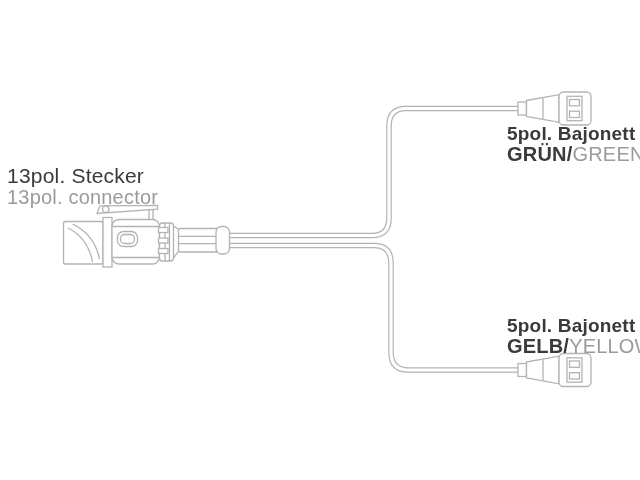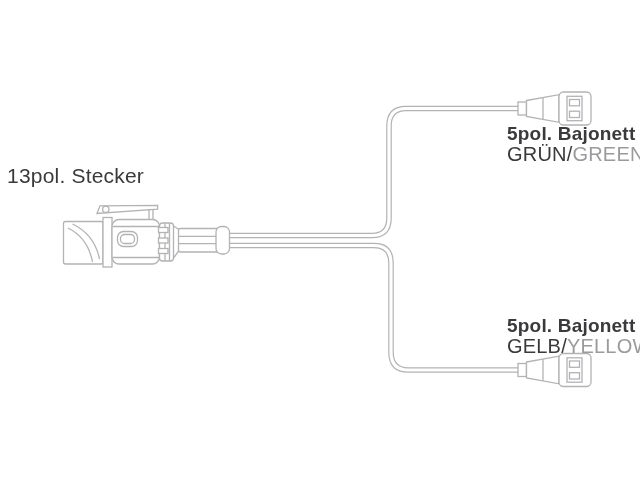--- a/index.html
+++ b/index.html
@@ -19,21 +19,21 @@
   svg{position:absolute;left:0;top:0;}
   .ln{stroke:var(--line);stroke-width:1.3;fill:none;}
   .ln-fill{stroke:var(--line);stroke-width:1.3;fill:#ffffff;}
   .cable-outer{stroke:var(--line);stroke-width:5.6;fill:none;}
   .cable-inner{stroke:#ffffff;stroke-width:3.2;fill:none;}
   .label{position:absolute;white-space:nowrap;line-height:1.04;}
   .label .l1{font-size:21px;font-weight:normal;color:var(--ink);letter-spacing:0.2px;}
   .label .l2{font-size:20px;font-weight:normal;color:var(--muted);letter-spacing:0.2px;}
   .label-right .l1{font-size:19px;font-weight:bold;color:var(--ink);}
   .label-right .l2{font-size:20px;}
-  .dark{color:var(--ink);font-weight:normal;}
+  .dark{color:var(--ink);font-weight:bold;}
   .lite{color:var(--muted);font-weight:normal;}
 </style>
 </head>
 <body>
 
 <div class="canvas">
 
   <svg width="640" height="480" viewBox="0 0 640 480">
 
     <g>
@@ -100,20 +100,21 @@
       <path class="ln" d="M25 -10.8 V10.8"></path>
       <rect class="ln-fill" x="41" y="-16.5" width="32" height="33" rx="4.5"></rect>
       <rect class="ln" x="49" y="-12.2" width="15" height="24.4"></rect>
       <rect class="ln" x="51.5" y="-9" width="10" height="6.3"></rect>
       <rect class="ln" x="51.5" y="2.7" width="10" height="6.3"></rect>
     </g>
   </svg>
 
   <div class="label" style="left:7px;top:165px;">
     <div class="l1">13pol. Stecker</div>
+    <div class="l2">13pol. connector</div>
   </div>
 
   <div class="label label-right" style="left:507px;top:124px;">
     <div class="l1">5pol. Bajonett</div>
     <div class="l2"><span class="dark">GRÜN</span><span class="dark">/</span><span class="lite">GREEN</span></div>
   </div>
 
   <div class="label label-right" style="left:507px;top:316px;">
     <div class="l1">5pol. Bajonett</div>
     <div class="l2"><span class="dark">GELB</span><span class="dark">/</span><span class="lite">YELLOW</span></div>

